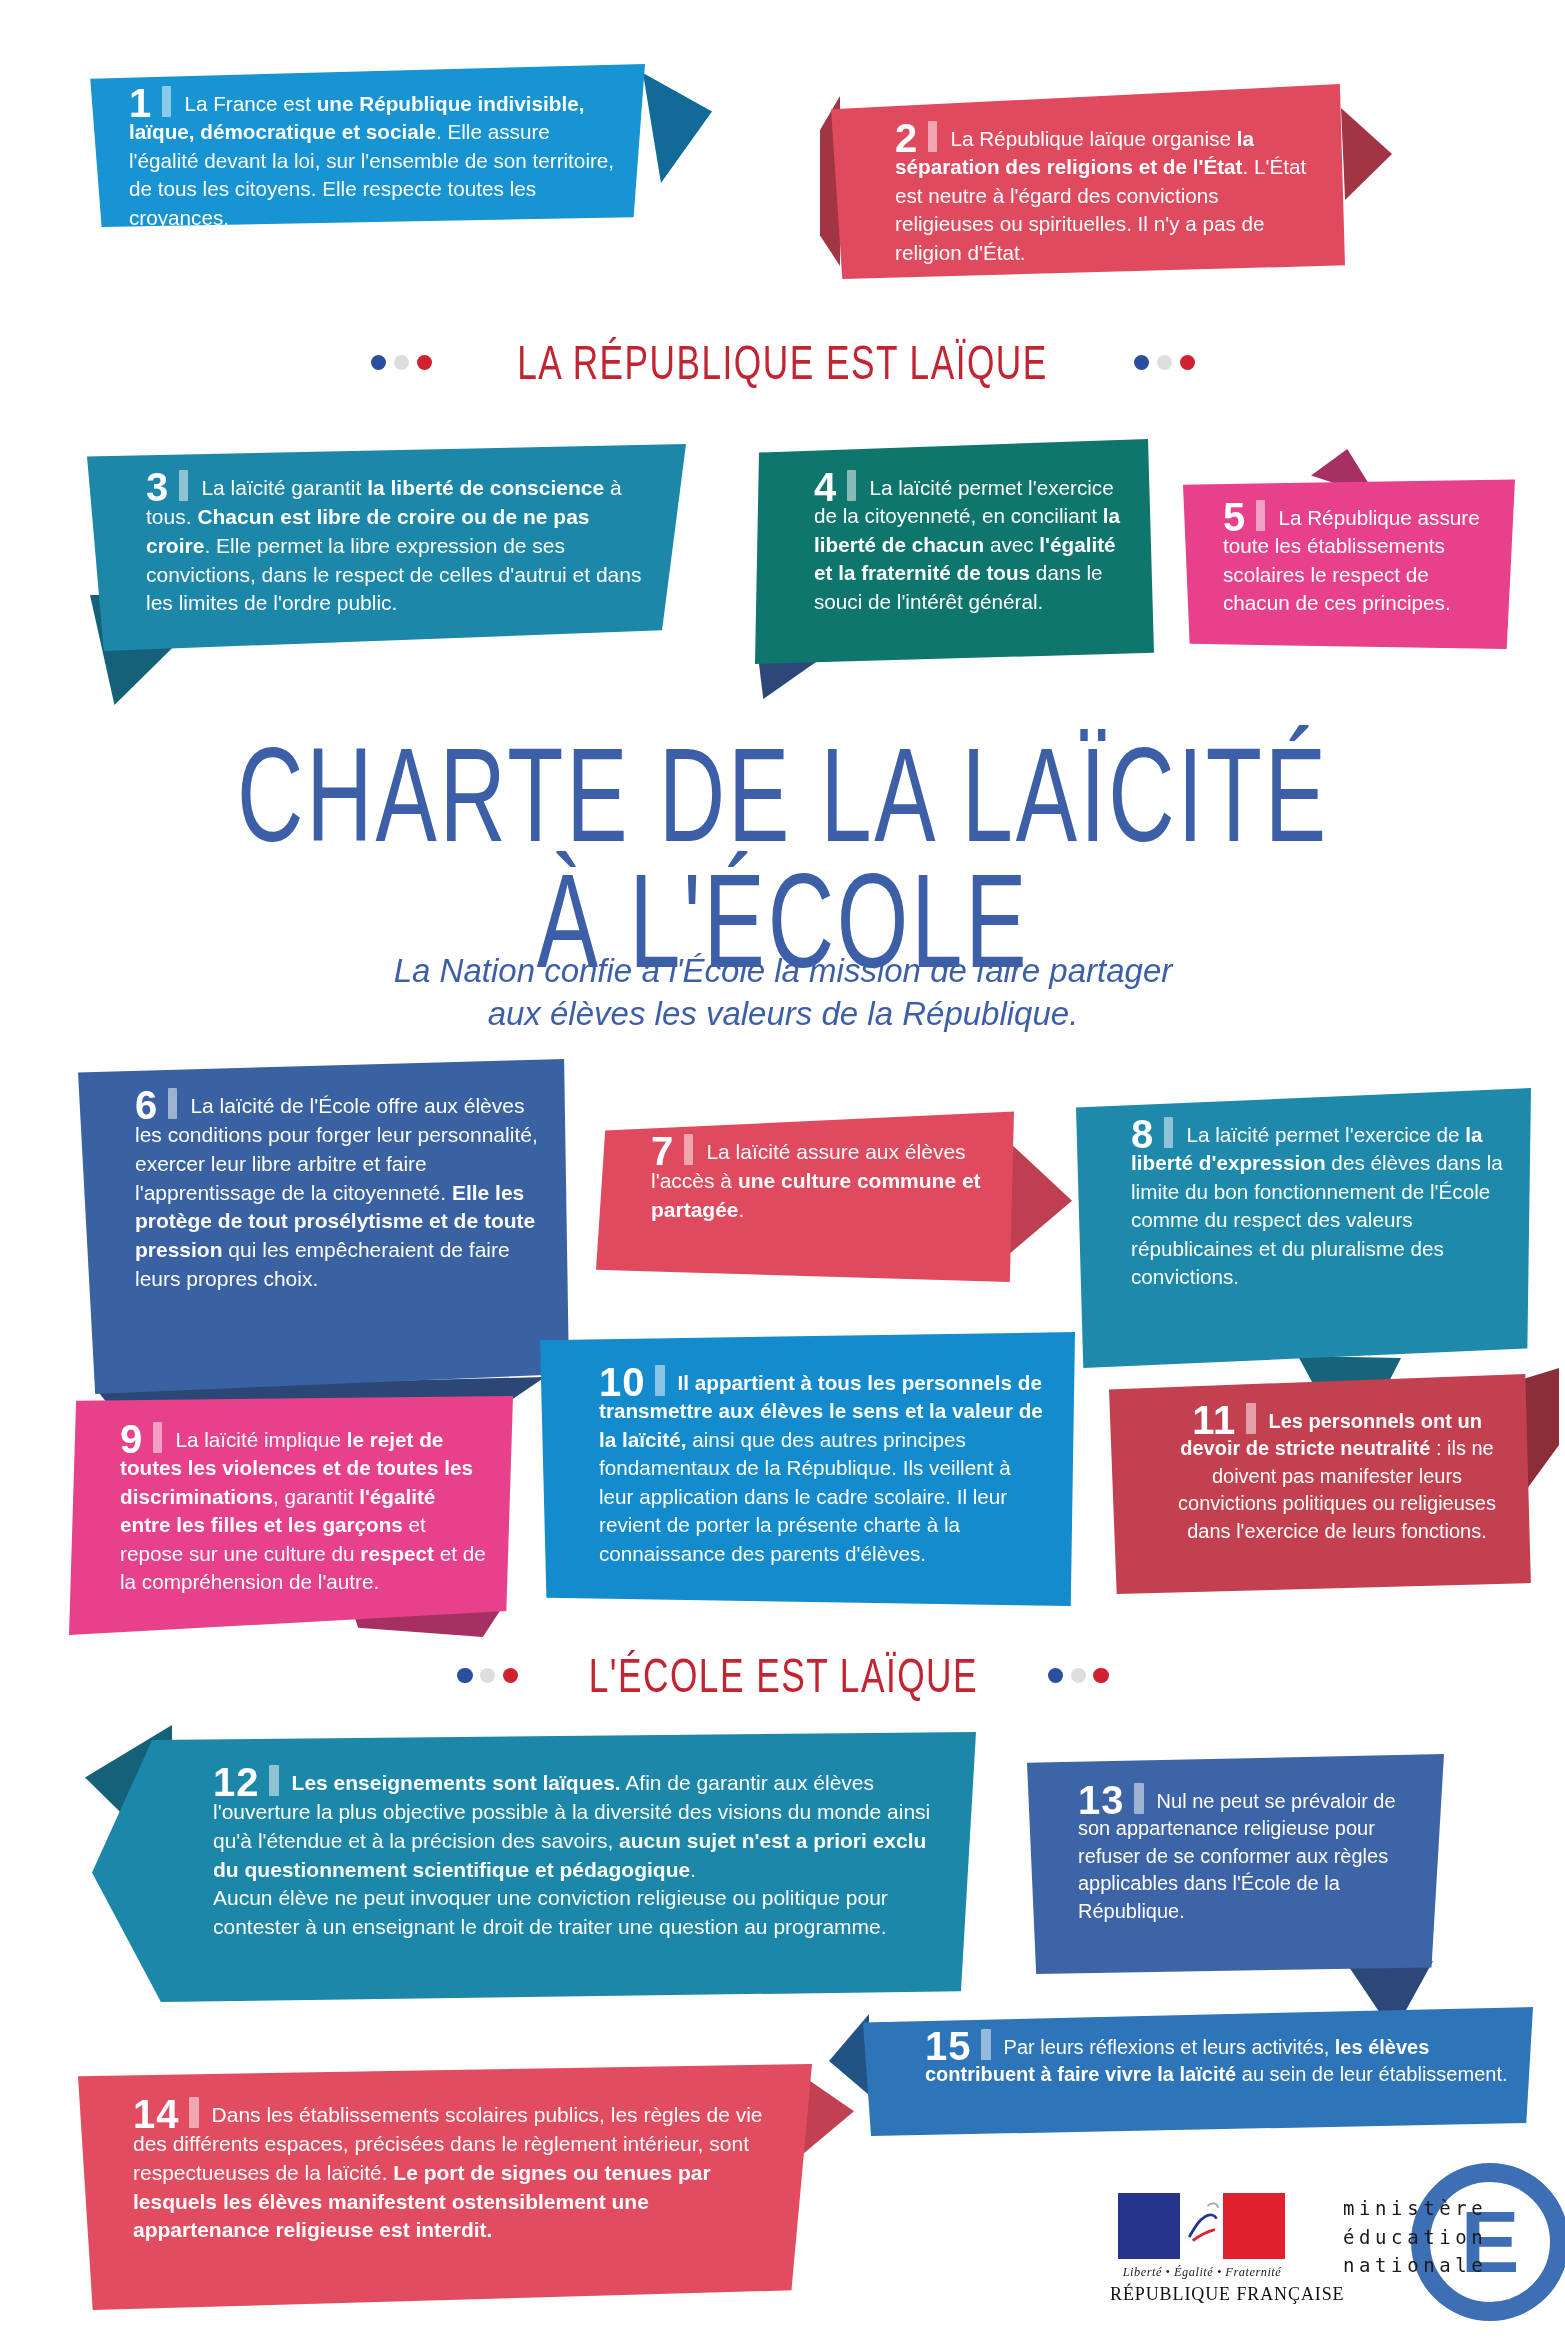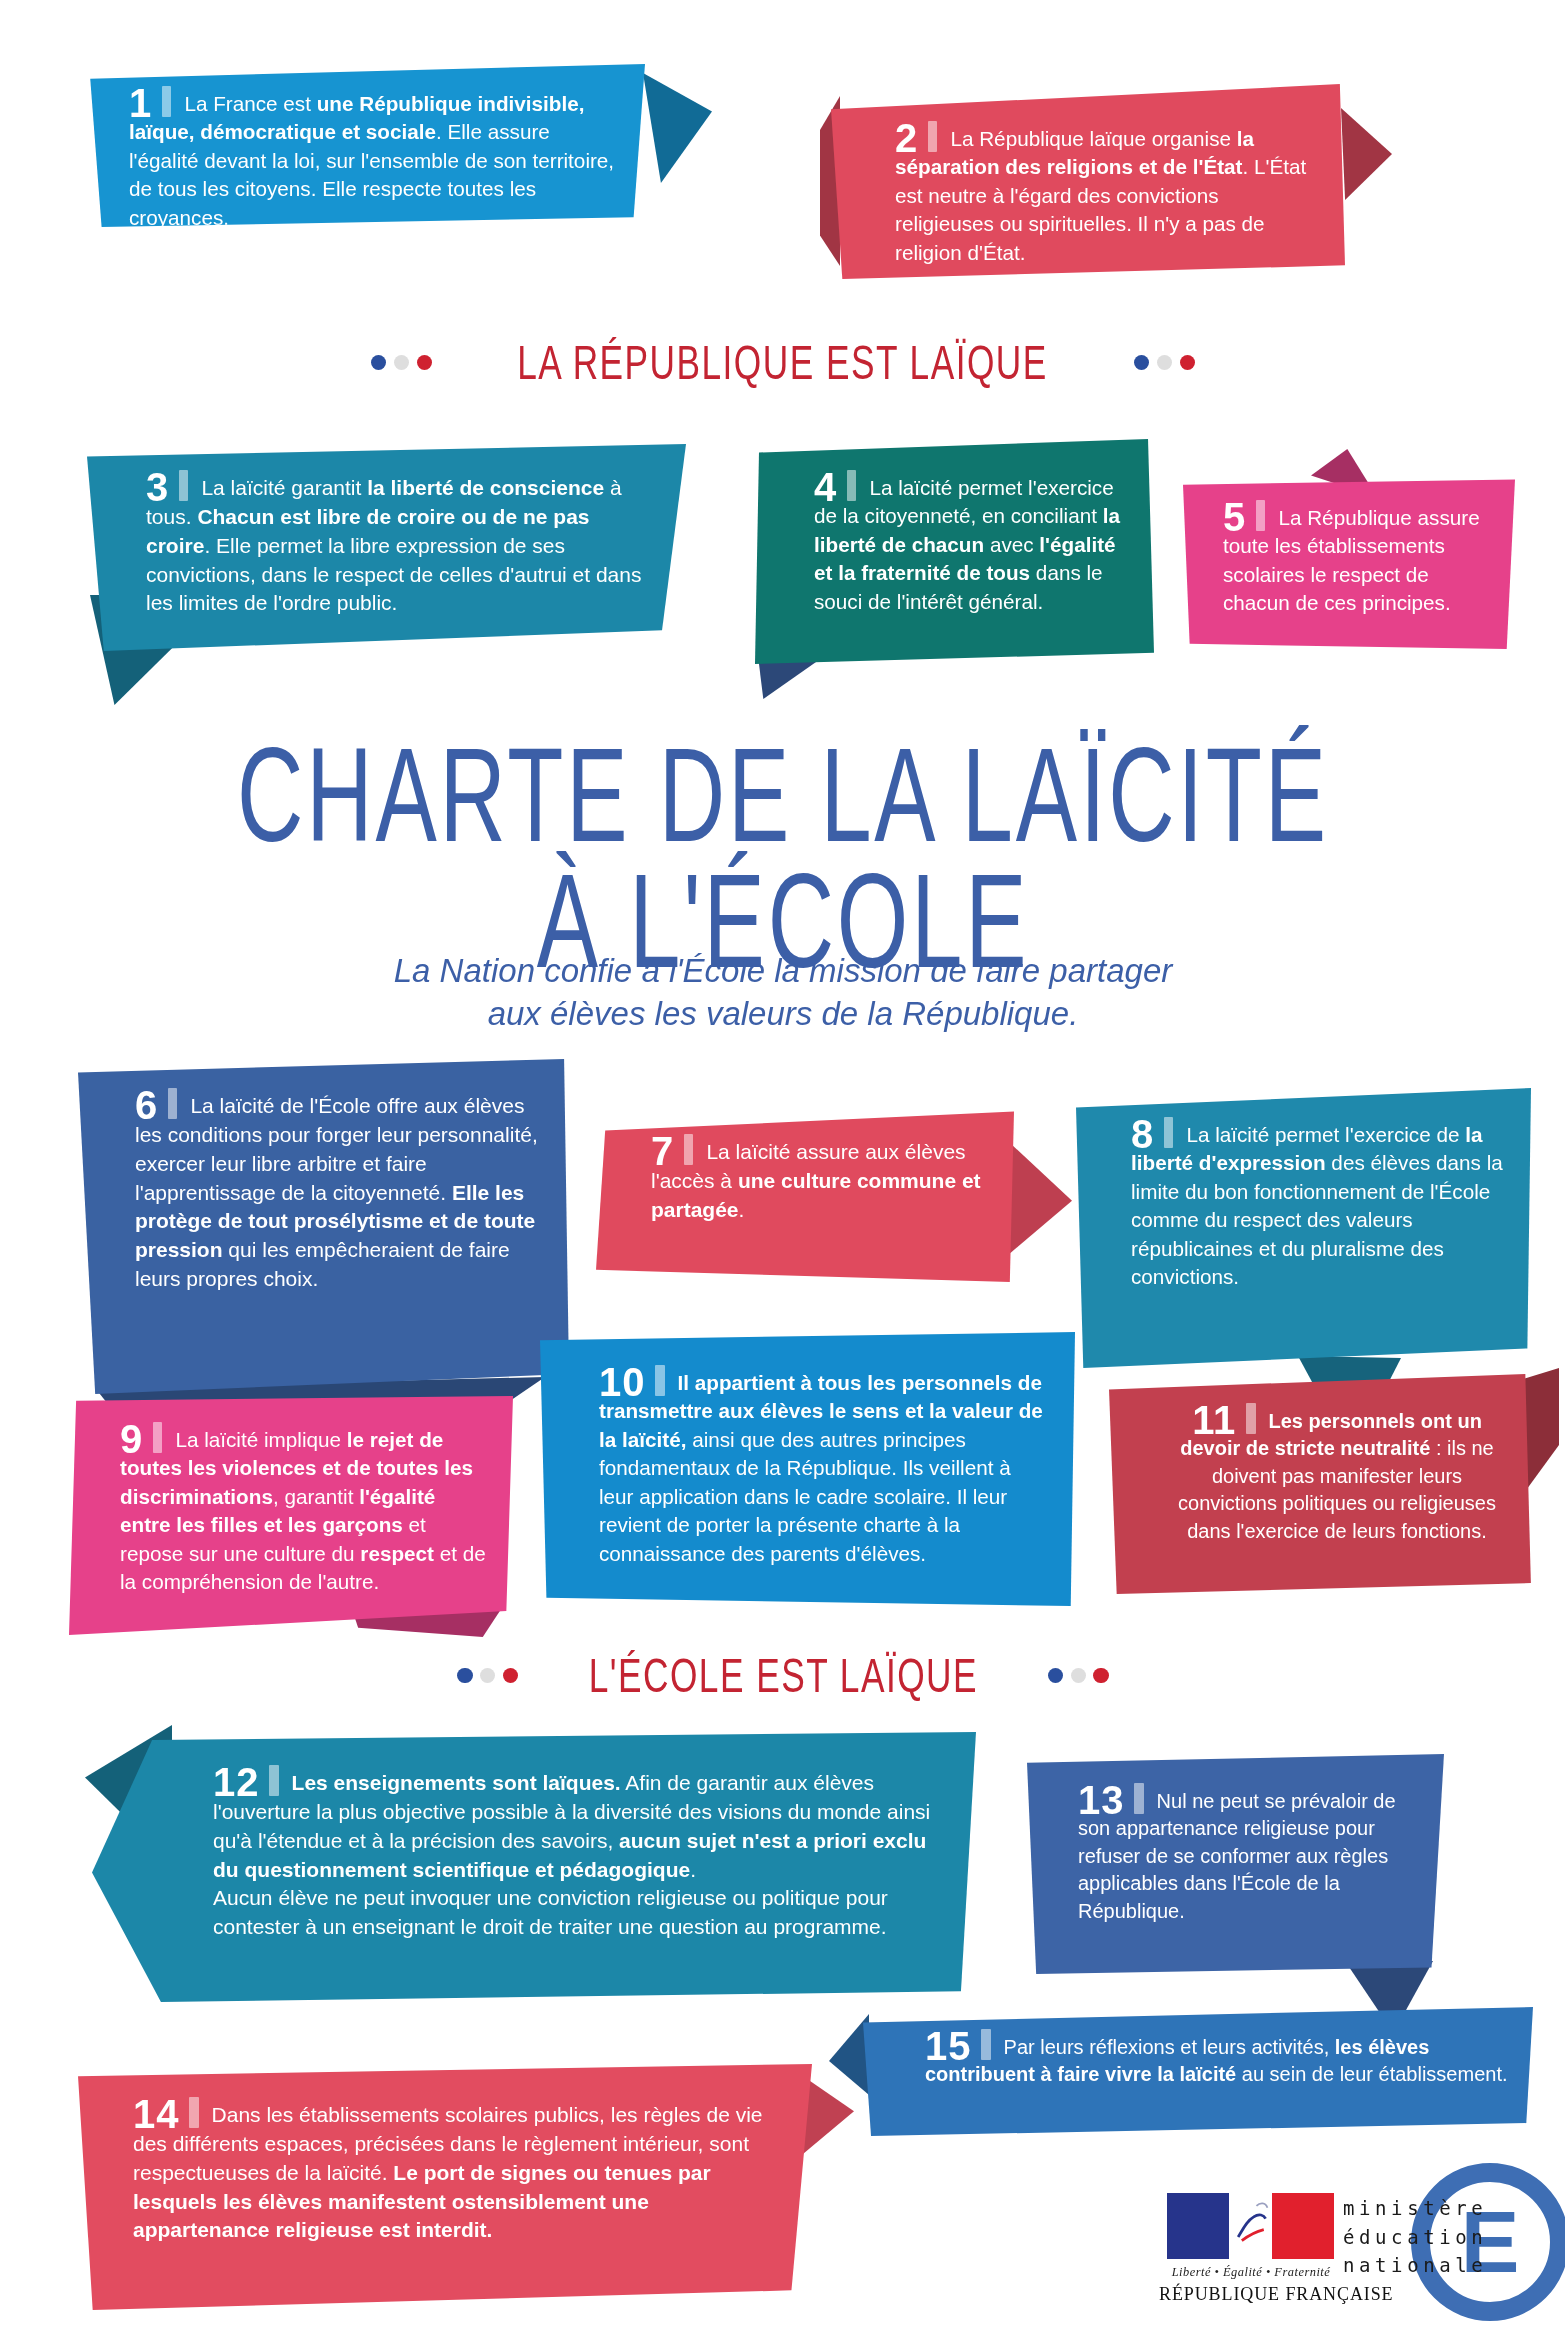--- a/index.html
+++ b/index.html
@@ -65,21 +65,21 @@
   #sec1{top:338px;} #sec2{top:1651px;}
   .dot{width:15.6px;height:15.6px;border-radius:50%;display:inline-block;}
   .section h2{margin:0 20px;font-size:43px;font-weight:400;letter-spacing:1.8px;
               transform:scale(.82,1.12);white-space:nowrap;}
   
   #title{position:absolute;left:0;top:733px;width:100%;margin:0;text-align:center;font-weight:400;}
   #title .tline{display:block;font-size:121px;line-height:1.04;letter-spacing:3.7px;transform:scale(.76,1.1);}
   #subtitle{position:absolute;left:0;top:950px;width:100%;margin:0;text-align:center;
             font-style:italic;font-size:33px;line-height:1.3;}
   
-  #footer-rf{position:absolute;left:1159px;top:2193px;width:184px;text-align:center;}
+  #footer-rf{position:absolute;left:1110px;top:2193px;width:184px;text-align:center;}
   #flag{display:flex;width:168px;height:66px;margin:0 auto;}
   #flag .fb{width:62px;background:#26348b;} 
   #flag .fw{width:43px;background:#fff;position:relative;}
   #flag .fr{width:62px;background:#e1202d;}
   #motto{font-family:"Liberation Serif","DejaVu Serif",serif;font-style:italic;font-size:12.4px;
          color:#222;margin-top:6.4px;letter-spacing:0.5px;white-space:nowrap;}
   #rf-name{font-family:"Liberation Serif","DejaVu Serif",serif;font-size:18px;color:#111;
          letter-spacing:0.9px;margin-top:3.7px;white-space:nowrap;}
   #footer-men{position:absolute;left:1343px;top:2187px;width:230px;height:165px;}
   #men-ring{position:absolute;left:68px;top:-24px;width:158px;height:158px;box-sizing:border-box;

